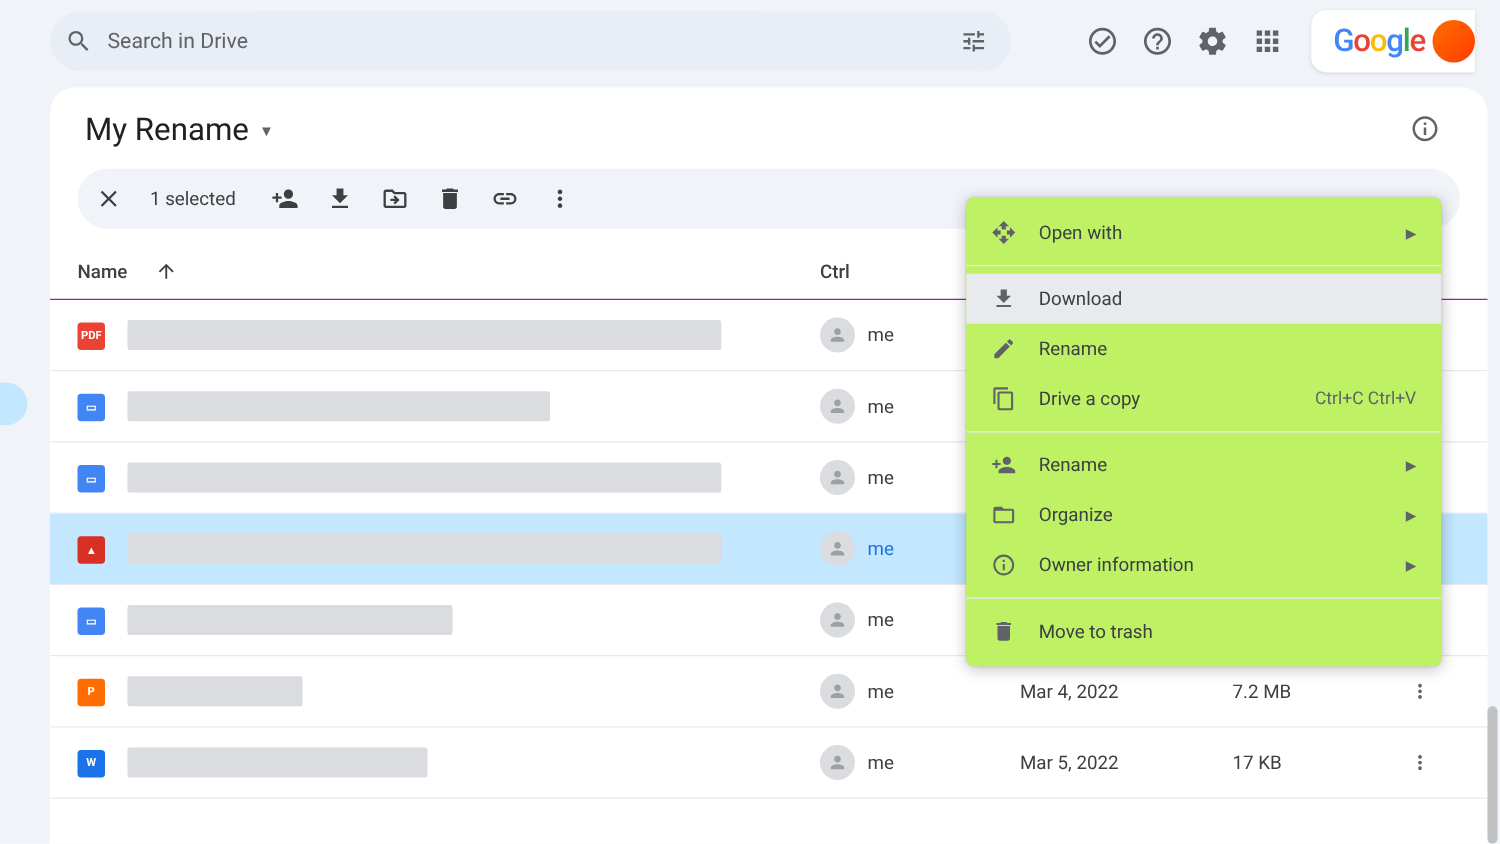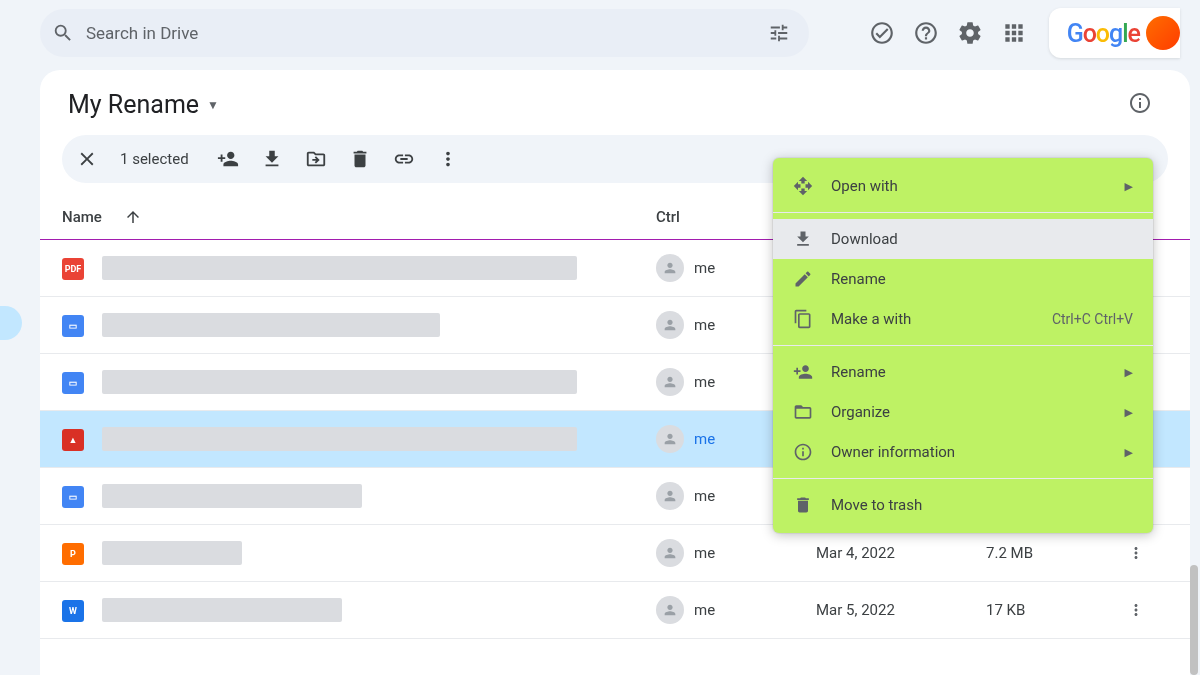--- a/index.html
+++ b/index.html
@@ -325,21 +325,21 @@
     <div class="cm-item">
       <svg viewBox="0 0 24 24">
           <path d="M3 17.25V21h3.75L17.81 9.94l-3.75-3.75L3 17.25zM20.71 7.04c.39-.39.39-1.02 0-1.41l-2.34-2.34c-.39-.39-1.02-.39-1.41 0l-1.83 1.83 3.75 3.75 1.83-1.83z"></path>
         </svg>
       <span class="cm-label">Rename</span>
     </div>
     <div class="cm-item">
       <svg viewBox="0 0 24 24">
           <path d="M16 1H4c-1.1 0-2 .9-2 2v14h2V3h12V1zm3 4H8c-1.1 0-2 .9-2 2v14c0 1.1.9 2 2 2h11c1.1 0 2-.9 2-2V7c0-1.1-.9-2-2-2zm0 16H8V7h11v14z"></path>
         </svg>
-      <span class="cm-label">Make a with</span>
+      <span class="cm-label">Drive a copy</span>
       <span class="cm-shortcut">Ctrl+C Ctrl+V</span>
     </div>
     <div class="cm-sep"></div>
     <div class="cm-item">
       <svg viewBox="0 0 24 24">
           <path d="M15 12c2.21 0 4-1.79 4-4s-1.79-4-4-4-4 1.79-4 4 1.79 4 4 4zm-9-2V7H4v3H1v2h3v3h2v-3h3v-2H6zm9 4c-2.67 0-8 1.34-8 4v2h16v-2c0-2.66-5.33-4-8-4z"></path>
         </svg>
       <span class="cm-label">Rename</span>
       <span class="cm-arrow">▶</span>
     </div>

